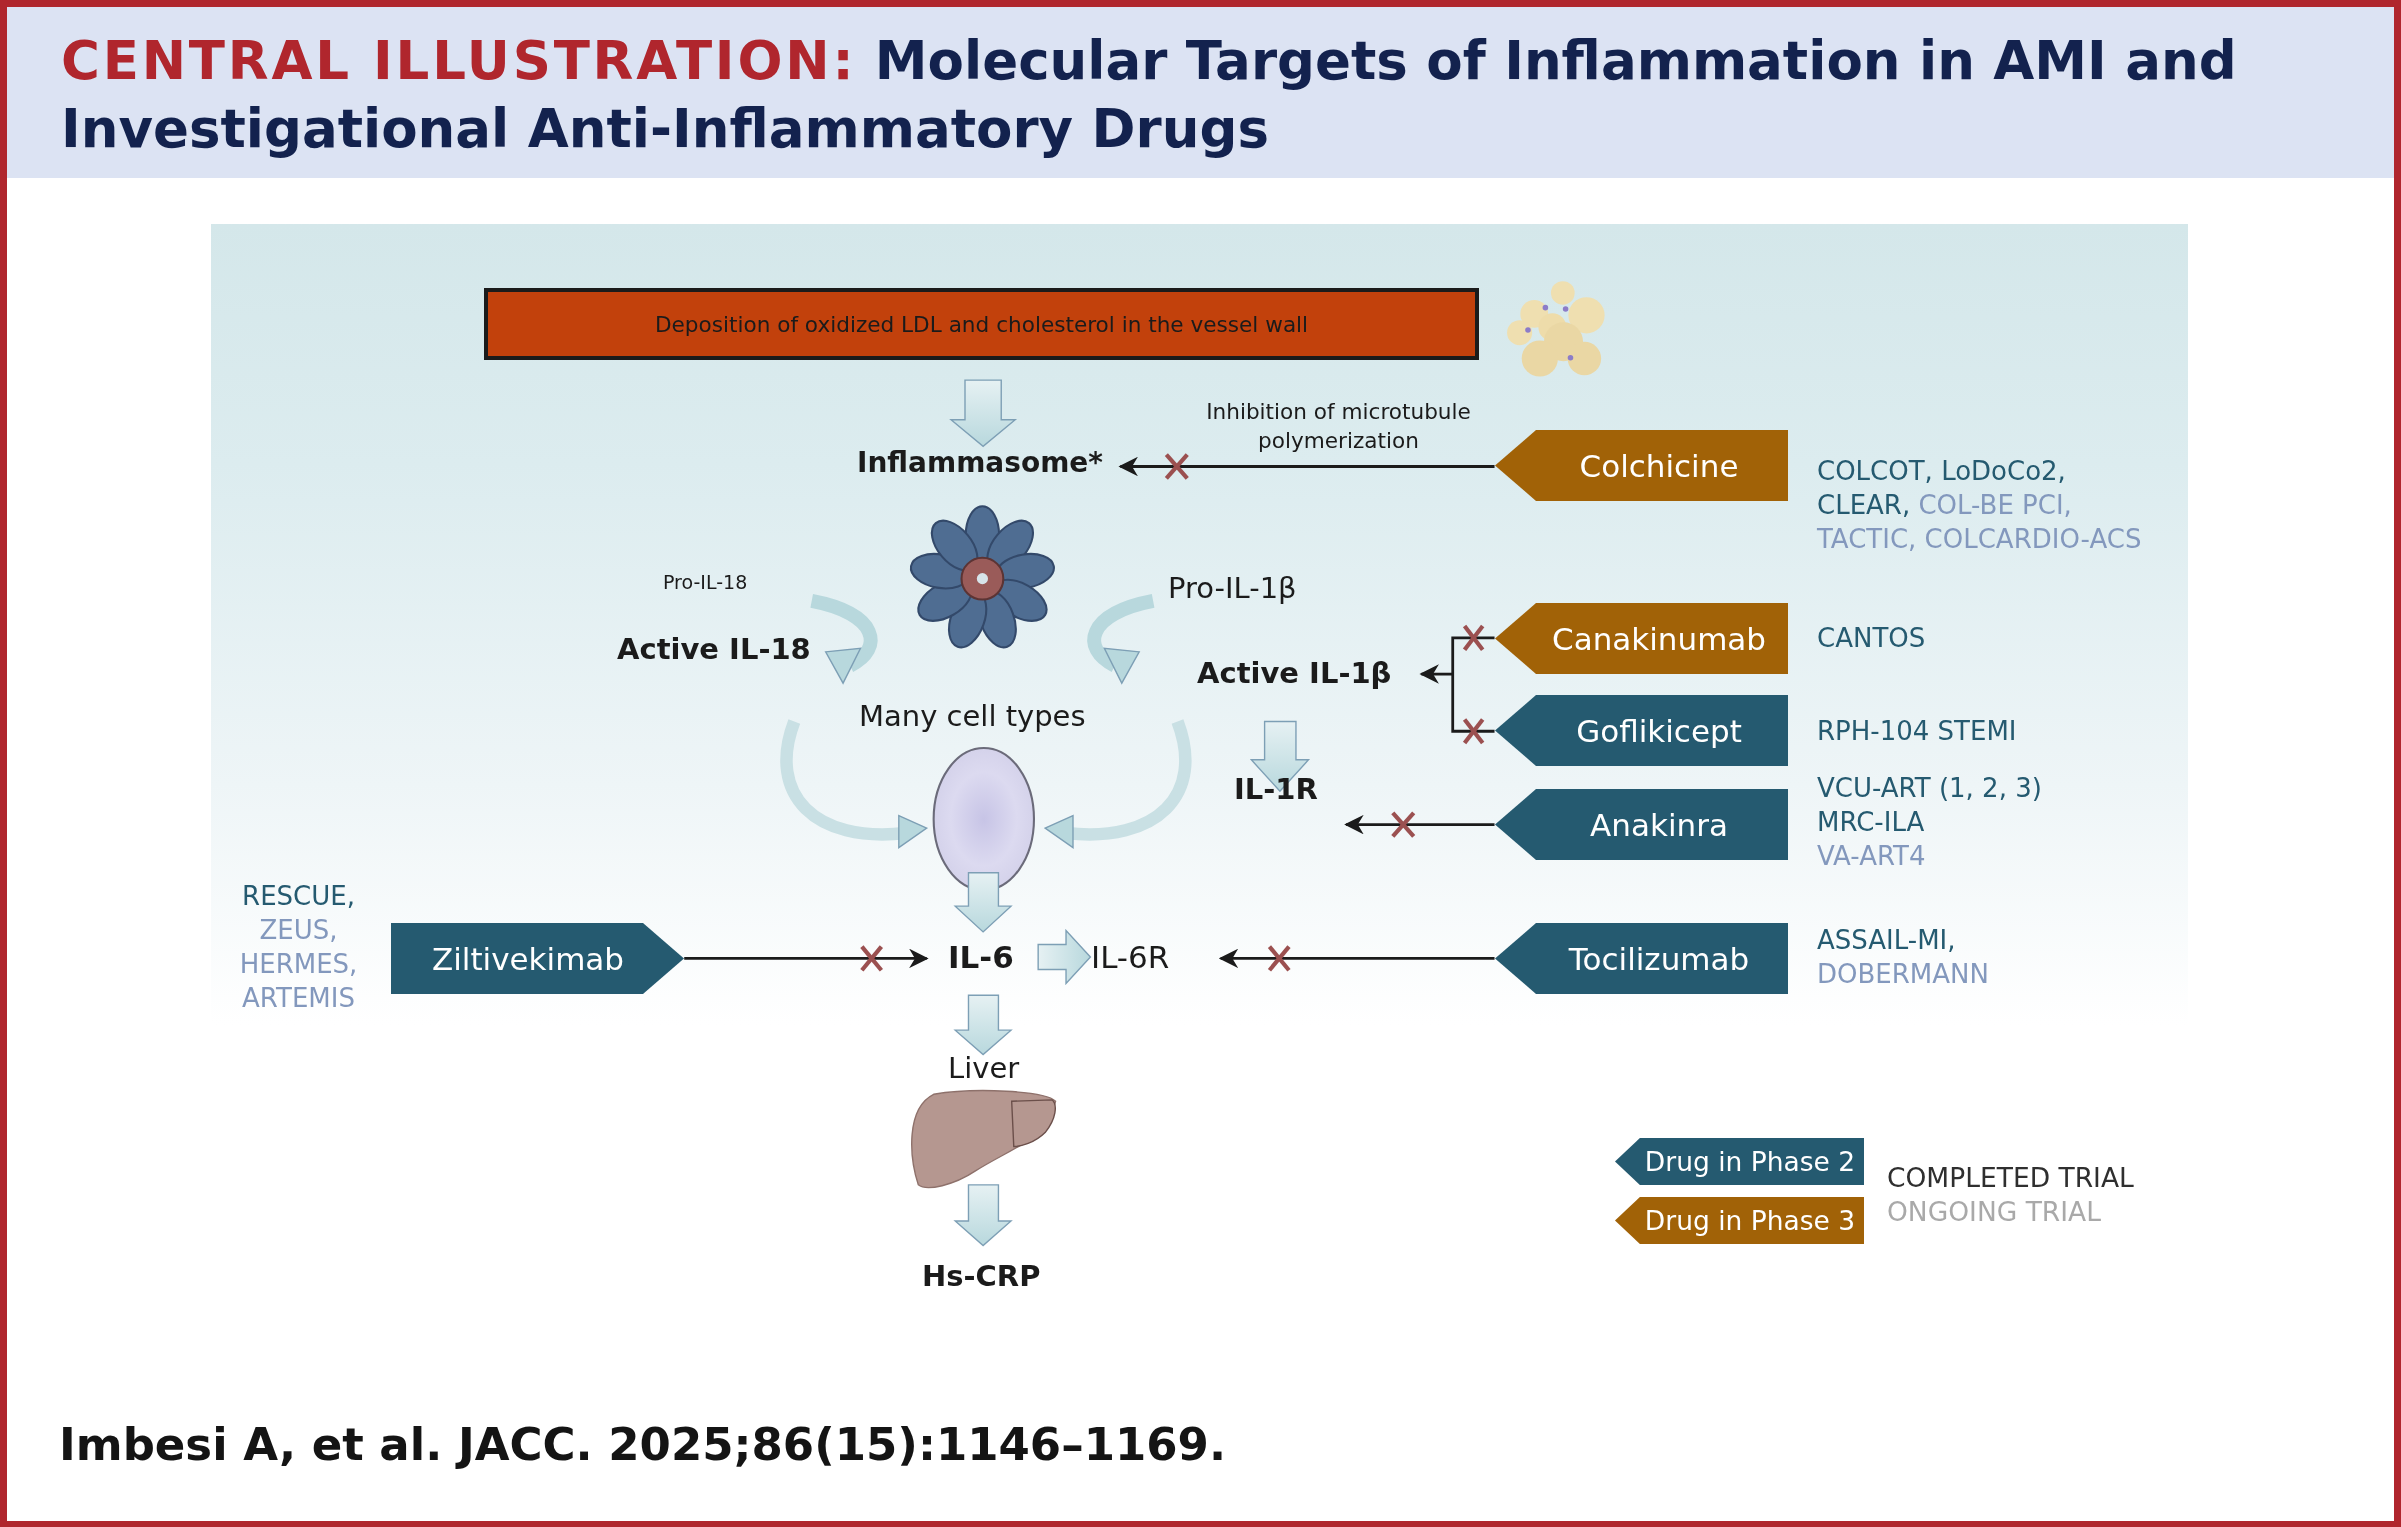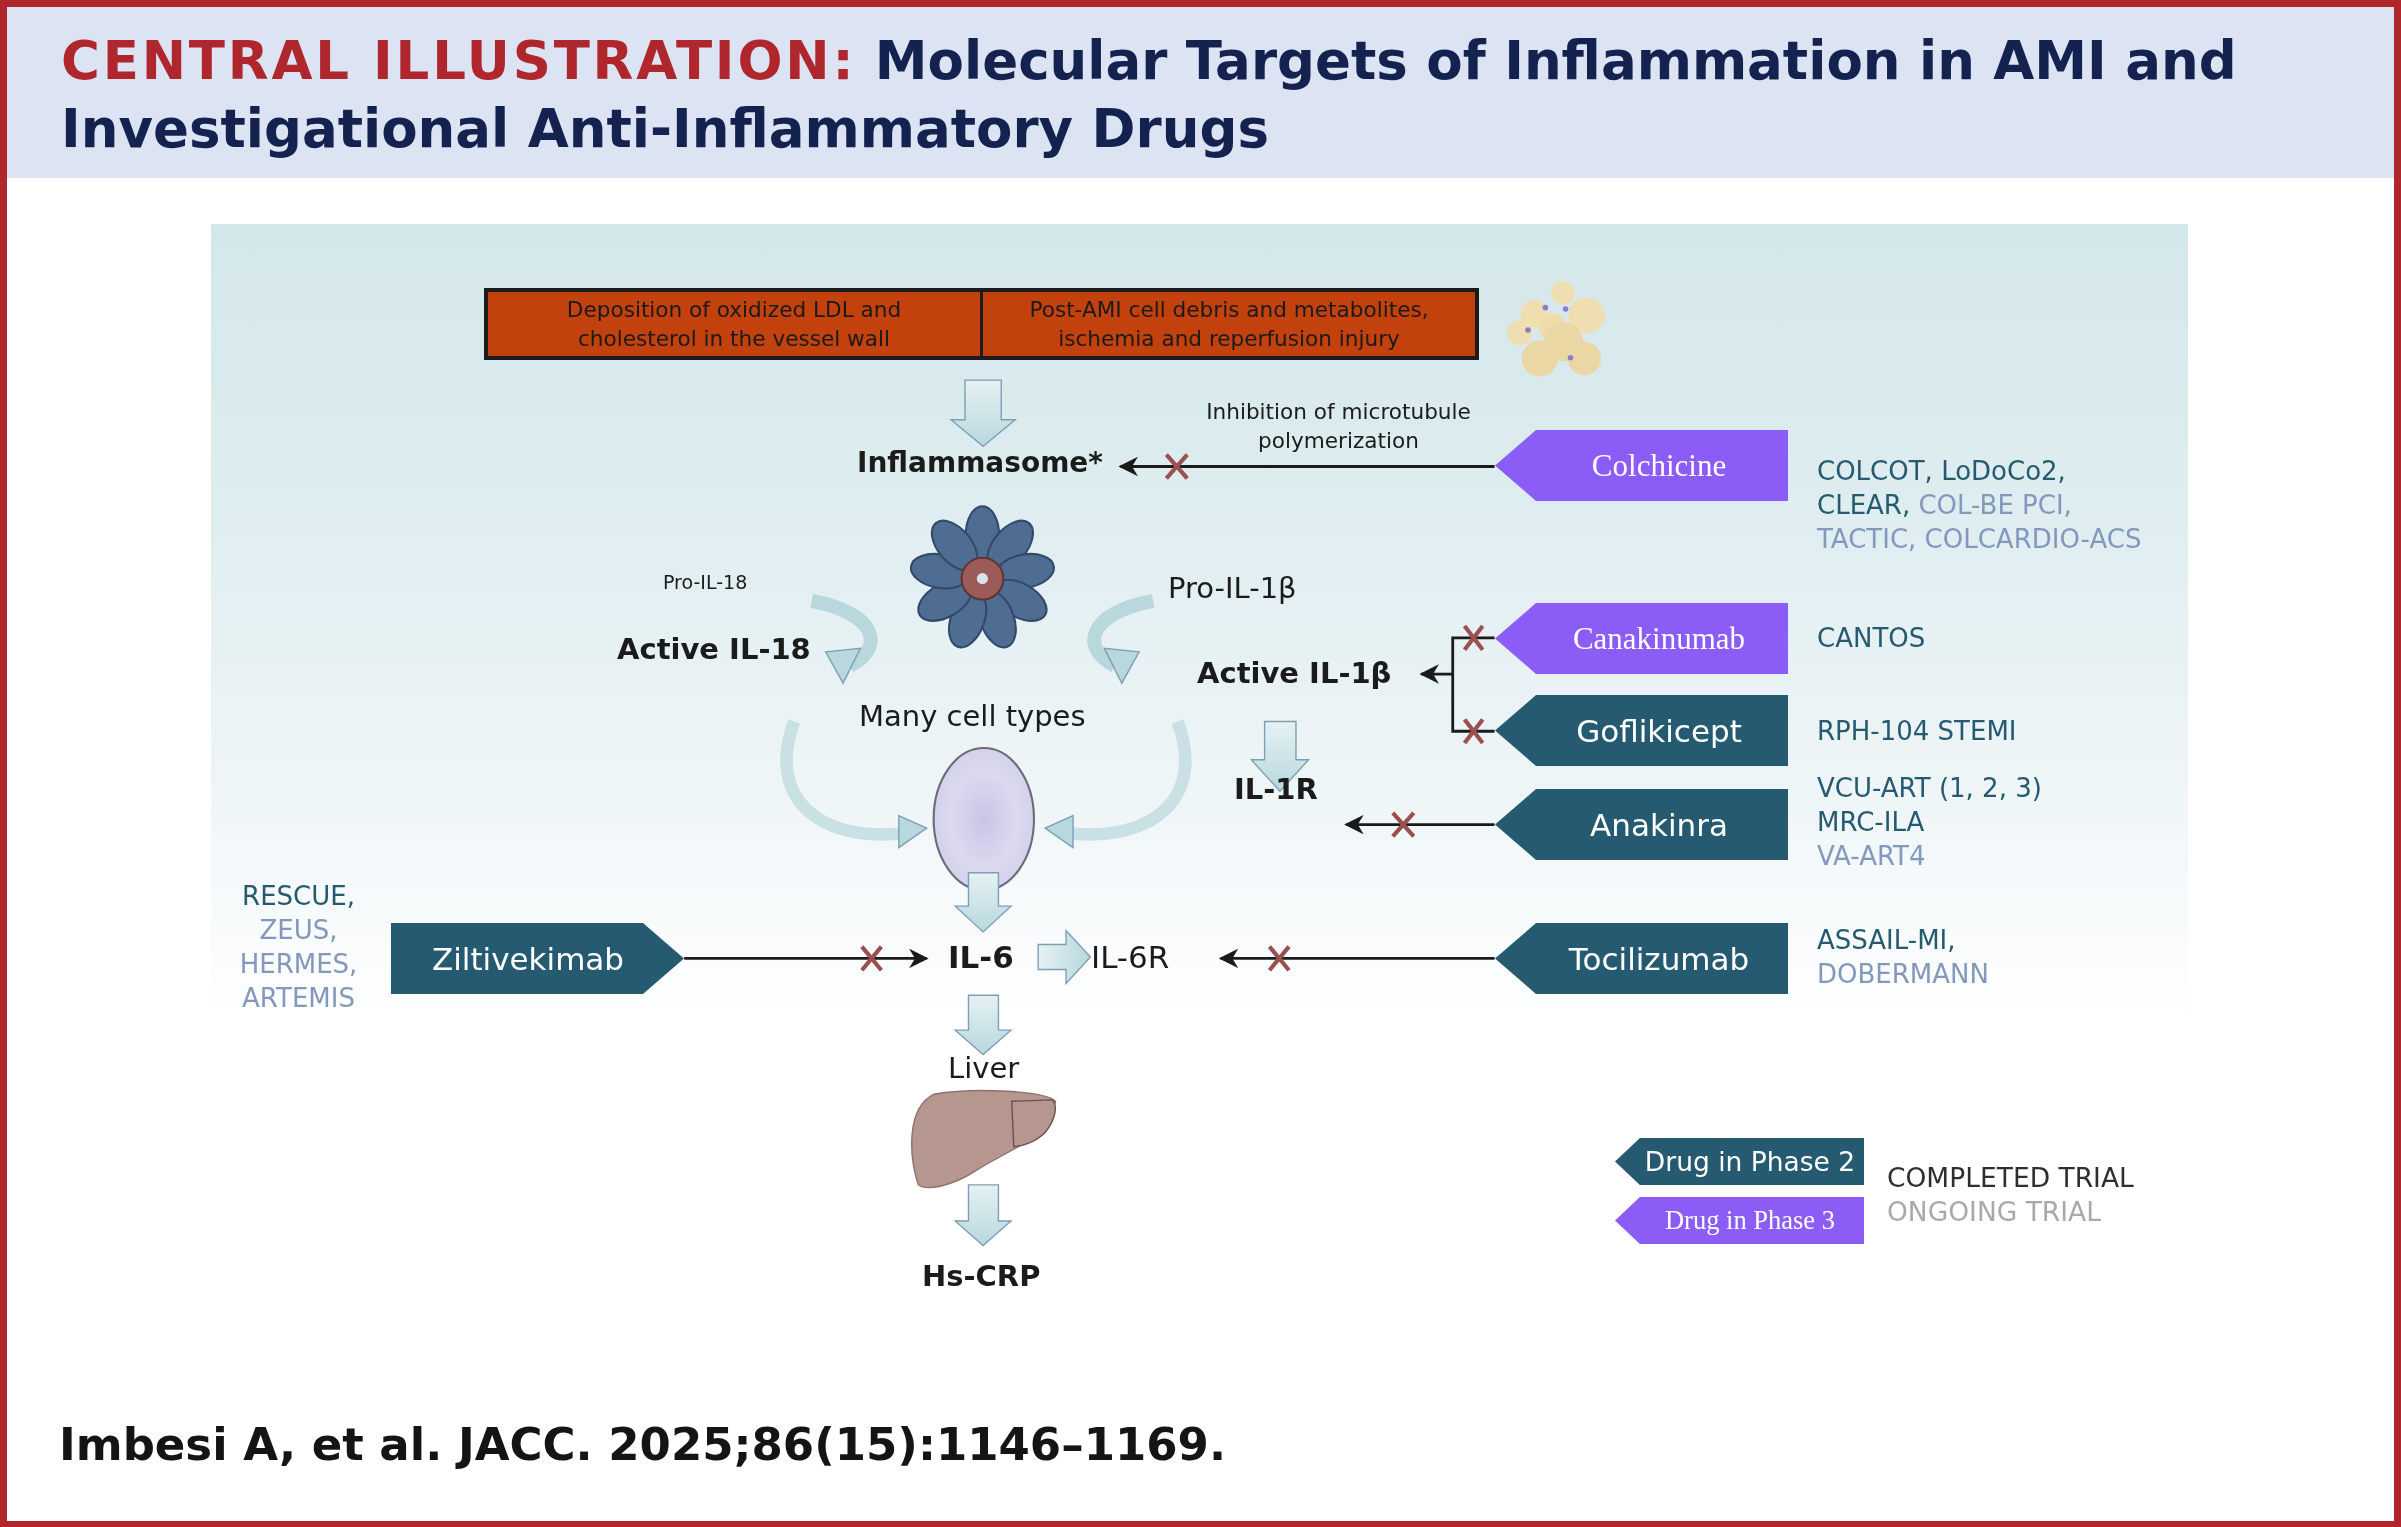--- a/index.html
+++ b/index.html
@@ -17,21 +17,21 @@
              border:4.9px solid #1b1b1b; box-sizing:border-box; background:#c2410c; }
   .box-cell { flex:1; display:flex; align-items:center; justify-content:center; text-align:center;
               font-size:21.6px; line-height:29px; color:#1b1b1b; }
   .box-cell + .box-cell { border-left:3.5px solid #1b1b1b; }
   .lbl { position:absolute; color:#1b1b1b; white-space:nowrap; }
   .bold { font-weight:bold; }
   .tag { position:absolute; height:71px; display:flex; align-items:center; justify-content:center;
          color:#fff; font-size:31px; clip-path:polygon(14% 0,100% 0,100% 100%,14% 100%,0 50%); padding-left:35px; box-sizing:border-box; }
   .tag.right { clip-path:polygon(0 0,86% 0,100% 50%,86% 100%,0 100%); padding-left:16px; padding-right:35px; }
   .p2 { background:#255a70; }
-  .p3 { background:#8b5cf6;font-family:Liberation Serif, serif; }
+  .p3 { background:#a16207; }
   .trials { position:absolute; font-size:26px; line-height:34px; white-space:nowrap; }
   .done { color:#255a70; }
   .ongoing { color:#8398bd; }
   .legend-tag { position:absolute; height:47px; display:flex; align-items:center; justify-content:center;
                 color:#fff; font-size:26.5px; clip-path:polygon(10% 0,100% 0,100% 100%,10% 100%,0 50%);
                 padding-left:21px; box-sizing:border-box; }
   .citation { position:absolute; left:59px; top:1418px; font-size:45px; font-weight:bold; color:#141414; white-space:nowrap; }
   svg.overlay { position:absolute; left:0; top:0; }
 </style>
 </head>
@@ -42,21 +42,20 @@
 <div class="header"></div>
 <div class="title">
   <span class="kicker">CENTRAL ILLUSTRATION:</span>
   <span>Molecular Targets of Inflammation in AMI and Investigational Anti-Inflammatory Drugs</span>
 </div>
 
 <div class="panel"></div>
 
 <div class="box-row">
   <div class="box-cell" style="padding:0 28px;">Deposition of oxidized LDL and cholesterol in the vessel wall</div>
-  <div class="box-cell" style="padding:0 28px;">Post-AMI cell debris and metabolites, ischemia and reperfusion injury</div>
 </div>
 
 <svg class="overlay" width="2401" height="1528" viewBox="0 0 3446 2192">
   <defs>
     <linearGradient id="arrowFill" x1="0" y1="0" x2="0" y2="1">
       <stop offset="0" stop-color="#e6f1f3"></stop>
       <stop offset="1" stop-color="#b8d8dd"></stop>
     </linearGradient>
     <linearGradient id="arrowFillH" x1="0" y1="0" x2="1" y2="0">
       <stop offset="0" stop-color="#e6f1f3"></stop>

